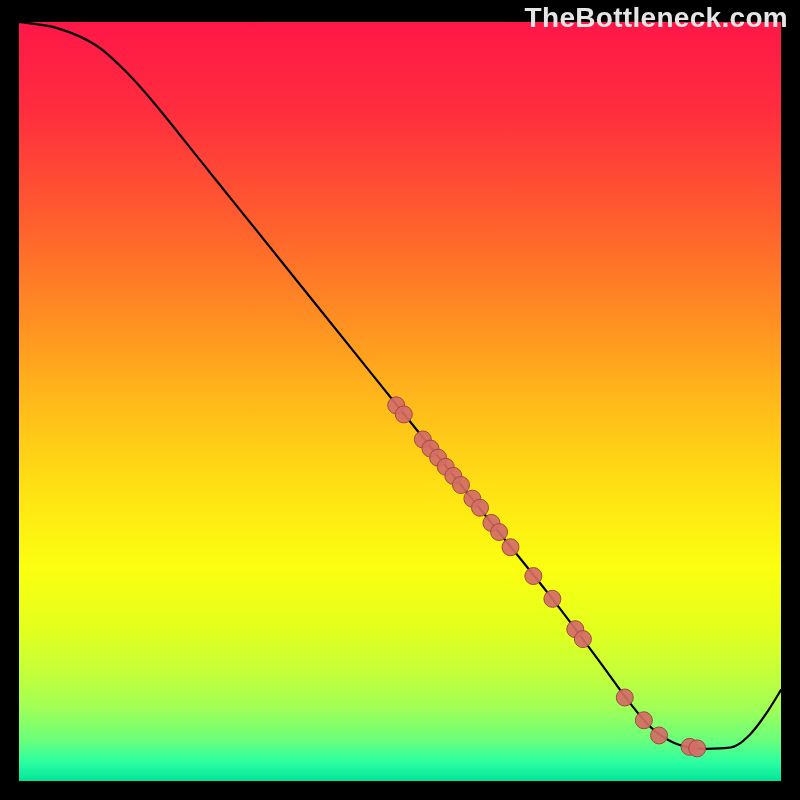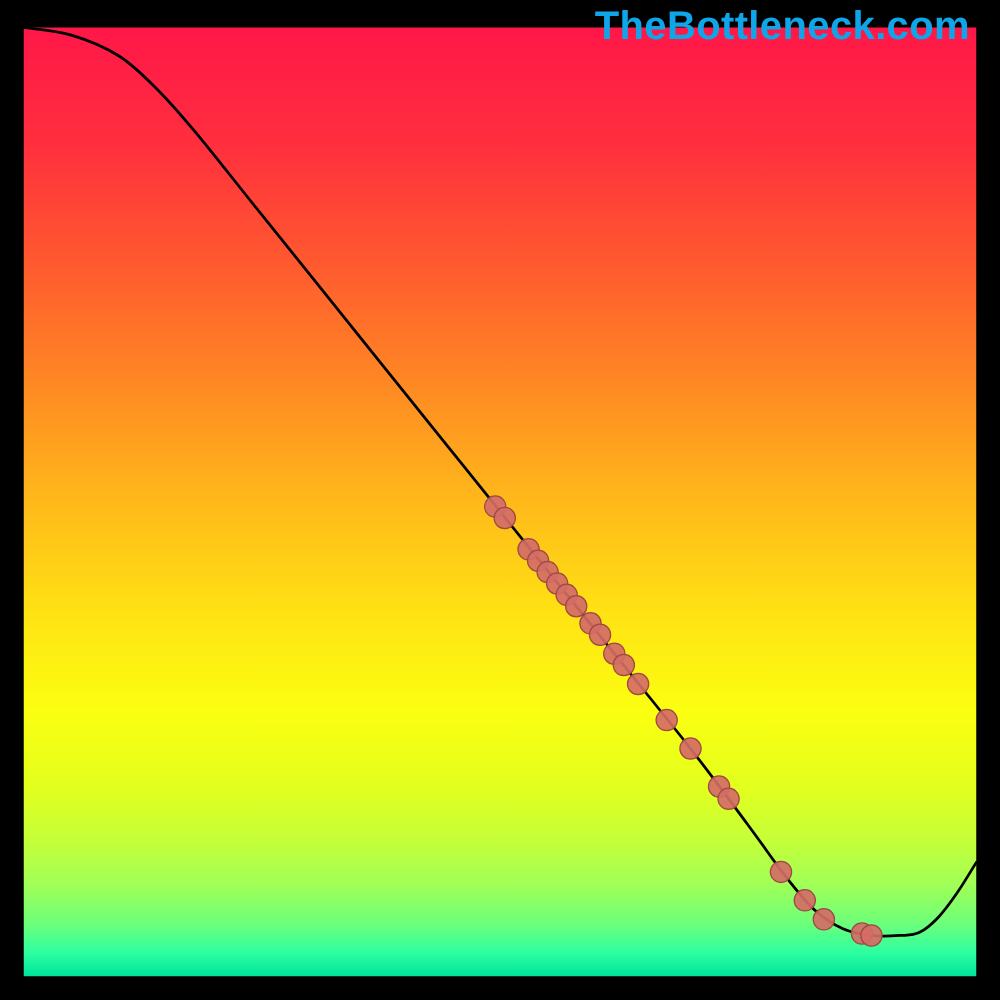--- a/index.html
+++ b/index.html
@@ -13,23 +13,23 @@
   }
   .outer {
     position: relative;
     width: 800px;
     height: 800px;
     background: #000;
   }
   .watermark {
     position: absolute;
     top: 2px;
-    right: 24px;
-    color: #0ea5e9;
-    font-size: 32px;
+    right: 12px;
+    color: #e5e5e5;
+    font-size: 28px;
     font-weight: 600;
     letter-spacing: 0.3px;
     z-index: 20;
   }
   svg.chart {
     position: absolute;
     left: 0;
     top: 0;
     width: 800px;
     height: 800px;

